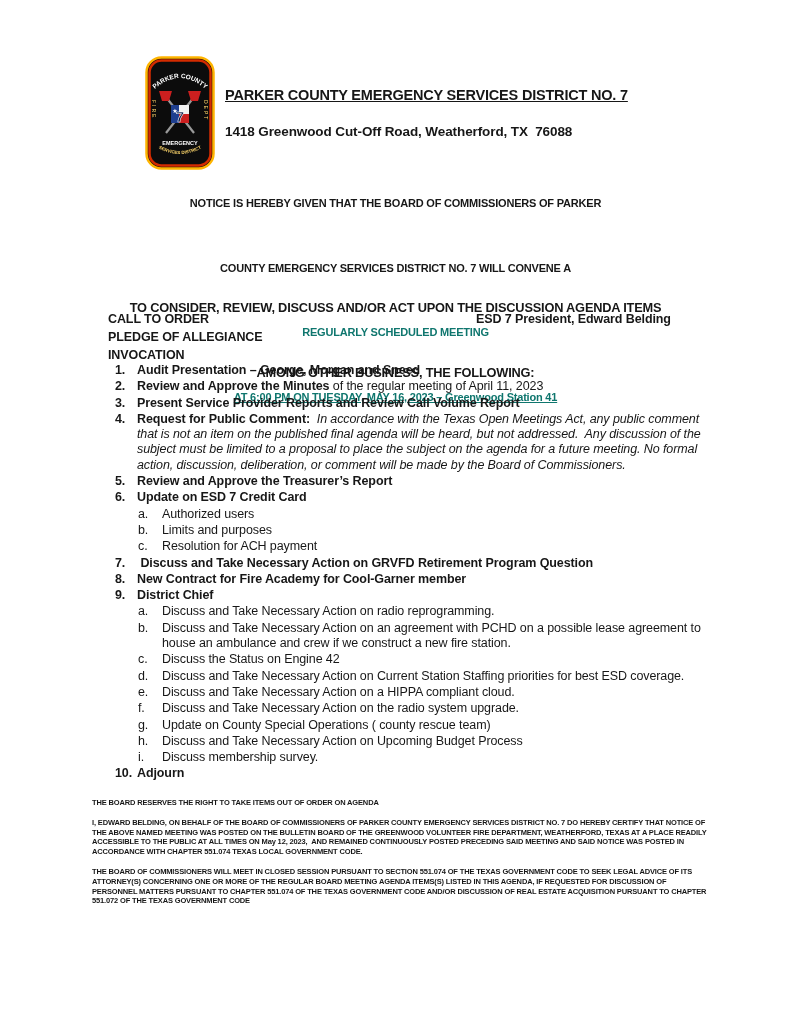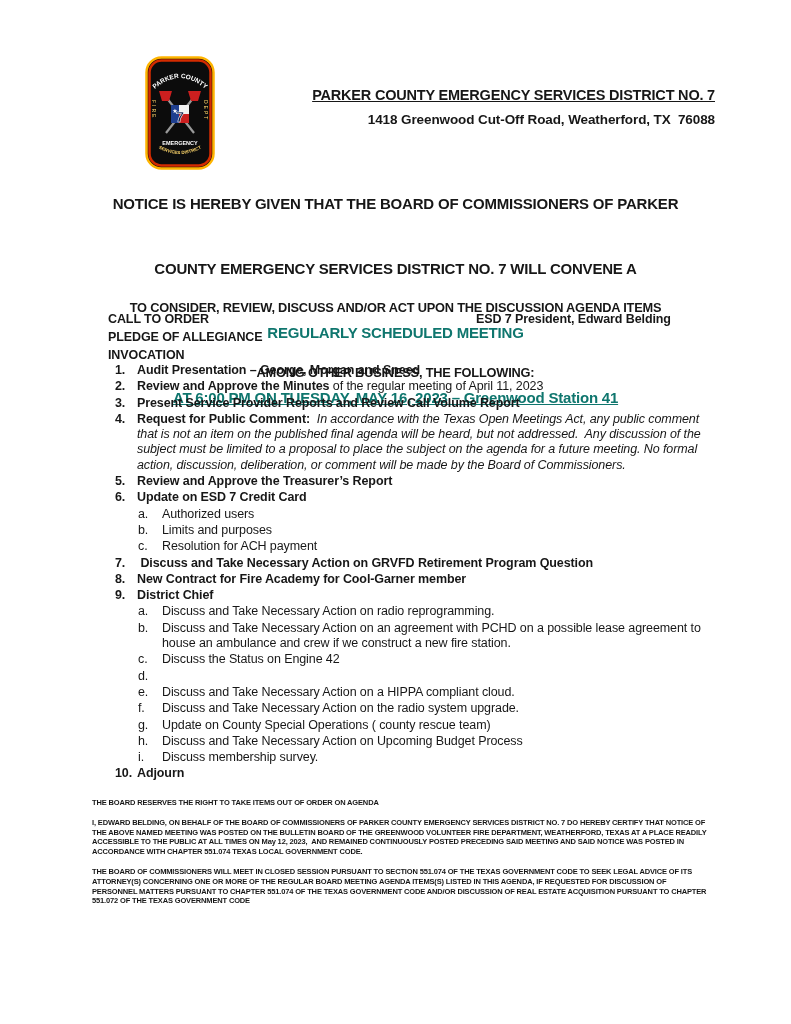--- a/index.html
+++ b/index.html
@@ -1,28 +1,28 @@
 <!DOCTYPE html>
 <html><head>
 <meta charset="utf-8">
 <style>
   html,body{margin:0;padding:0;background:#ffffff;}
   .page{position:relative;width:791px;height:1024px;background:#ffffff;overflow:hidden;
         font-family:"Liberation Sans",sans-serif;color:#171717;}
 
   
   .logo{position:absolute;left:145px;top:56px;width:70px;height:114px;}
-  .header-text{position:absolute;left:225px;top:86px;width:490px;text-align:right;}
+  .header-text{position:absolute;left:225px;top:86px;width:490px;text-align:left;}
   .org-title{display:inline-block;font-size:14.5px;font-weight:700;letter-spacing:-0.2px;
              text-decoration:underline;white-space:pre;}
-  .address{margin-top:8px;font-size:13.5px;font-weight:700;letter-spacing:-0.1px;white-space:pre;}
+  .address{margin-top:20px;font-size:13.5px;font-weight:700;letter-spacing:-0.1px;white-space:pre;}
 
   
   .notice{position:absolute;left:0;top:150px;width:791px;text-align:center;
-          font-weight:700;font-size:15px;letter-spacing:-0.2px;line-height:21.5px;white-space:pre;}
+          font-weight:700;font-size:11px;letter-spacing:-0.2px;line-height:21.5px;white-space:pre;}
   .red{color:#0f766e;}
   .u{text-decoration:underline;}
   .purpose{position:absolute;left:0;top:254px;width:791px;text-align:center;
            font-weight:700;font-size:12.8px;letter-spacing:-0.2px;line-height:21.5px;white-space:pre;}
 
   
   .roll{position:absolute;left:108px;top:310px;width:614px;font-weight:700;
         font-size:12.5px;letter-spacing:-0.1px;line-height:18px;}
   .roll-row{position:relative;}
   .presider{position:absolute;left:368px;top:0;white-space:pre;}
@@ -161,20 +161,21 @@
       <div class="a-row sub">
         <span class="marker">b.</span>
         <span class="a-text"><span class="seg-r">Discuss and Take Necessary Action on an agreement with PCHD on a possible lease agreement to house an ambulance and crew if we construct a new fire station.</span></span>
       </div>
       <div class="a-row sub">
         <span class="marker">c.</span>
         <span class="a-text"><span class="seg-r">Discuss the Status on Engine 42</span></span>
       </div>
       <div class="a-row sub">
         <span class="marker">d.</span>
+        <span class="a-text"><span class="seg-r">Discuss and Take Necessary Action on Current Station Staffing priorities for best ESD coverage.</span></span>
       </div>
       <div class="a-row sub">
         <span class="marker">e.</span>
         <span class="a-text"><span class="seg-r">Discuss and Take Necessary Action on a HIPPA compliant cloud.</span></span>
       </div>
       <div class="a-row sub">
         <span class="marker">f.</span>
         <span class="a-text"><span class="seg-r">Discuss and Take Necessary Action on the radio system upgrade.</span></span>
       </div>
       <div class="a-row sub">

